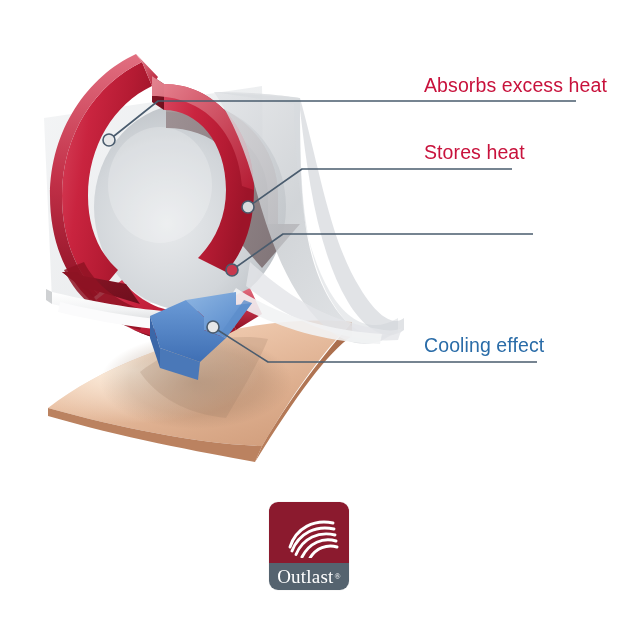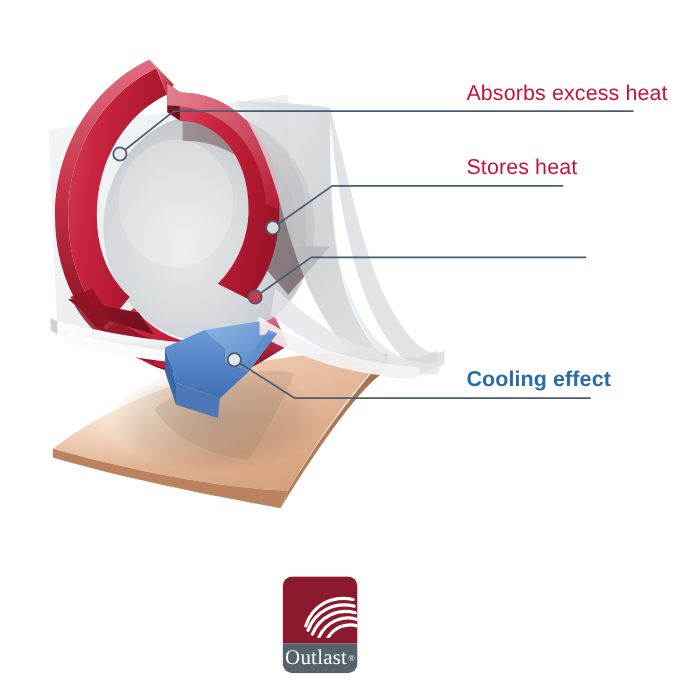--- a/index.html
+++ b/index.html
@@ -30,33 +30,32 @@
     font-size: 19.5px;
     font-family: "Liberation Sans", sans-serif;
     letter-spacing: 0.1px;
   }
   .label-red { color: #c8123c; }
   .label-blue { color: #2a6ca8; }
 
   #lbl-absorbs { left: 424px; top: 74px; }
   #lbl-stores  { left: 424px; top: 141px; }
   #lbl-release { left: 424px; top: 206px; }
-  #lbl-cooling { left: 424px; top: 334px; font-weight: bold; }
+  #lbl-cooling { left: 424px; top: 334px; }
 
   
   #logo {
     position: absolute;
-    left: 257px;
+    left: 269px;
     top: 502px;
-    width: 68px;
+    width: 80px;
     height: 88px;
     border-radius: 9px;
     overflow: hidden;
     box-shadow: 0 0 0 0.5px rgba(0,0,0,0.06);
-    margin-top: 22px;
   }
   #logo-top {
     position: absolute;
     left: 0; top: 0;
     width: 100%;
     height: 61px;
     background: linear-gradient(180deg,#8e1b31 0%,#86172c 60%,#7d1527 100%);
   }
   #logo-bottom {
     position: absolute;

